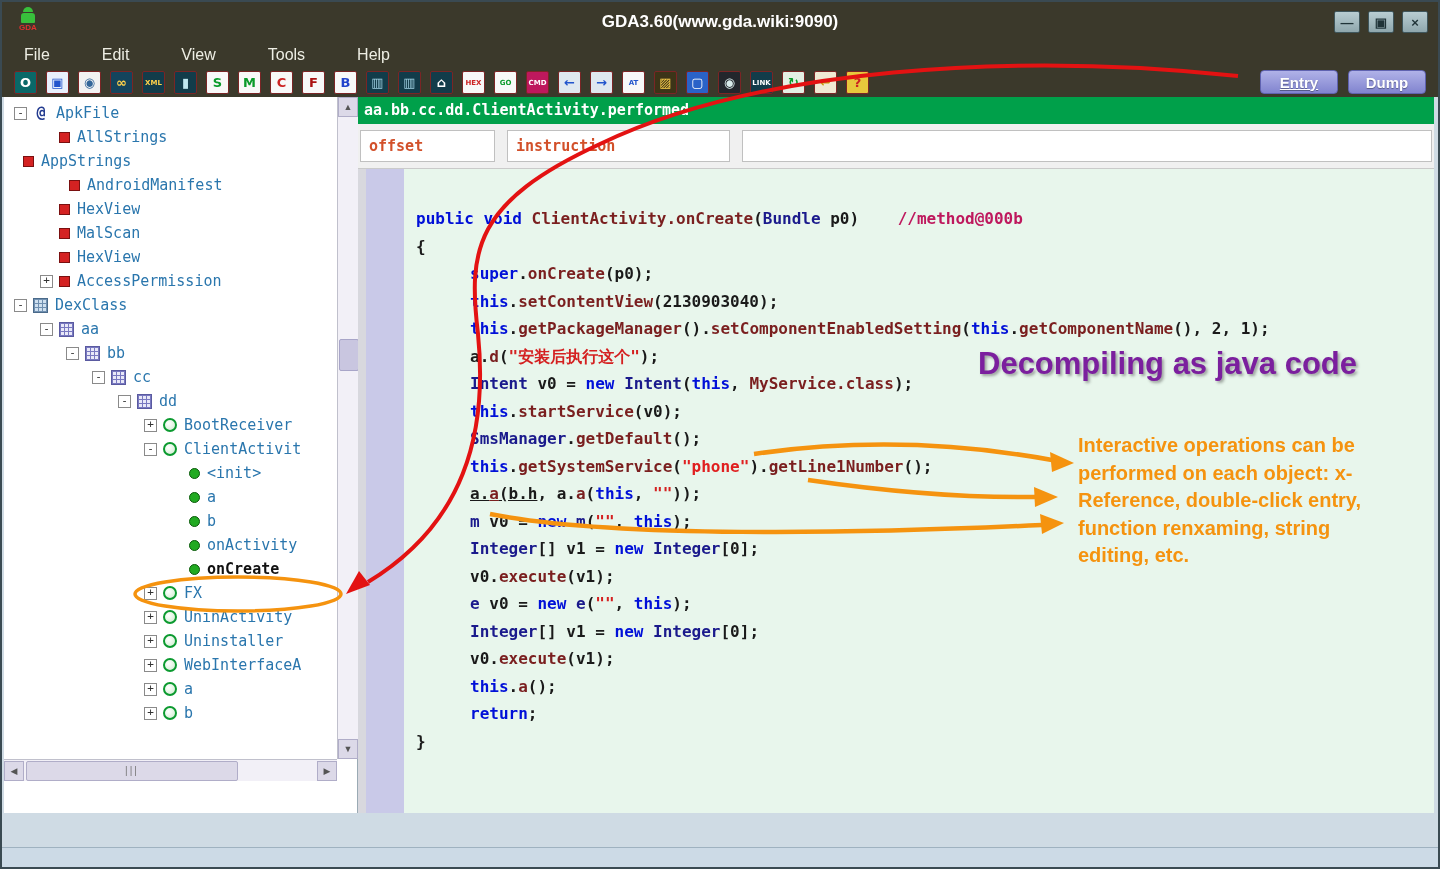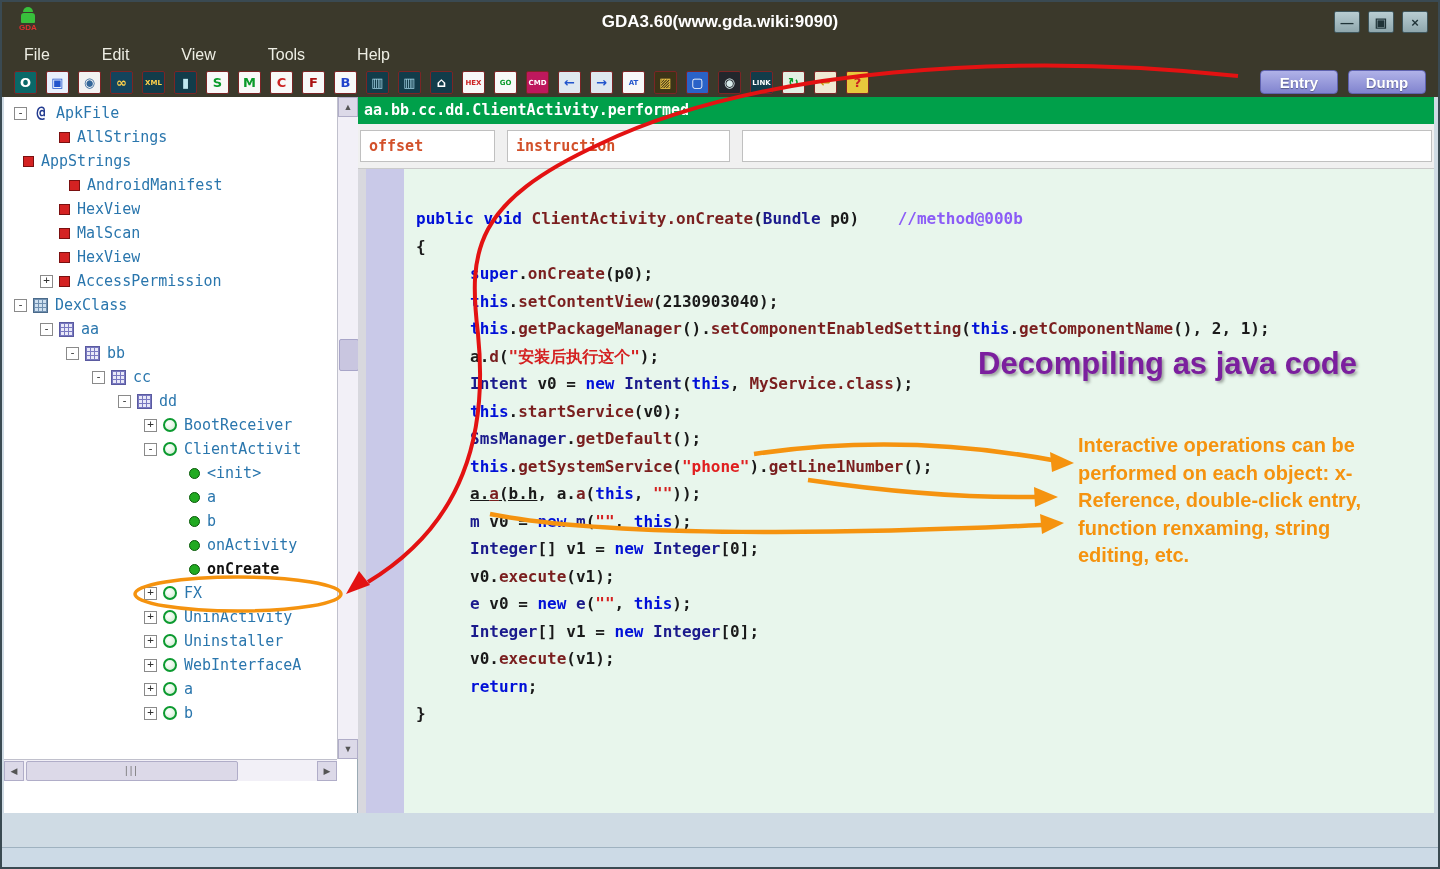--- a/index.html
+++ b/index.html
@@ -19,21 +19,21 @@
   
   .menubar{position:absolute;top:40px;left:0;width:100%;height:26px;background:#3b392b;display:flex;align-items:center;gap:52px;padding-left:22px;box-sizing:border-box;}
   .menu-item{color:#eeeee4;font-size:16px;cursor:pointer;}
 
   
   .toolbar{position:absolute;top:66px;left:0;width:100%;height:29px;background:#3b392b;}
   .tb-icons{position:absolute;left:12px;top:3px;display:flex;gap:9px;align-items:center;}
   .tb-icon{width:21px;height:21px;border:1px solid #7a2525;border-radius:2px;display:flex;align-items:center;justify-content:center;font-size:13px;font-weight:bold;flex:0 0 auto;cursor:pointer;font-family:"DejaVu Sans",sans-serif;}
   .tb-small{font-size:7px;letter-spacing:0;}
   .btn{position:absolute;top:2px;width:78px;height:24px;background:linear-gradient(#b0b2e8,#8184cf);border:1px solid #5f62b0;border-radius:4px;color:#ffffff;font-weight:bold;font-size:15px;text-shadow:0 1px 1px #555a88;cursor:pointer;font-family:"Liberation Sans",sans-serif;}
-  .btn.entry{right:100px;}
+  .btn.entry{right:100px;text-decoration:underline;}
   .btn.dump{right:12px;margin-left:16px;}
 
   
   .left-panel{position:absolute;left:2px;top:95px;width:354px;height:716px;background:#ffffff;border-right:1px solid #9aaab4;box-sizing:border-box;}
   .tree{position:absolute;left:0;top:4px;width:332px;height:648px;overflow:hidden;font-family:"DejaVu Sans Mono",monospace;font-size:15px;color:#2a76ad;}
   .tree-row{height:24px;display:flex;align-items:center;white-space:nowrap;cursor:pointer;}
   .expander{width:11px;height:11px;border:1px solid #8a8a8a;background:#fff;color:#333;font-size:11px;line-height:9px;text-align:center;margin-right:6px;flex:0 0 auto;}
   .exp-space{width:19px;flex:0 0 auto;}
   .ticon{margin-right:7px;flex:0 0 auto;display:inline-flex;align-items:center;justify-content:center;}
   .ic-at{width:16px;height:16px;color:#223a8f;font-weight:bold;font-size:15px;}
@@ -68,21 +68,21 @@
   .gutter{position:absolute;left:8px;top:0;width:38px;height:100%;background:#c9c9e8;}
   .code{position:absolute;left:46px;top:0;right:0;height:100%;background:#e8f6ec;overflow:hidden;padding-top:36px;box-sizing:border-box;font-family:"DejaVu Sans Mono",monospace;font-size:16px;font-weight:600;color:#1a1a1a;}
   .code-line{height:27.5px;line-height:27.5px;white-space:pre;}
   .ind1{padding-left:12px;}
   .ind2{padding-left:66px;}
   .kw{color:#0010d8;font-weight:700;}
   .type{color:#1a1a8c;font-weight:700;}
   .meth{color:#7a1f1f;}
   .str{color:#d42020;}
   .strb{color:#e02020;font-weight:700;}
-  .cmt{color:#8b5cf6;font-weight:700;}
+  .cmt{color:#be185d;font-weight:700;}
   .plain{color:#1a1a1a;}
   .u{text-decoration:underline;}
 
   
   .statusbar{position:absolute;left:0;top:845px;width:100%;height:22px;background:#ccdae6;border-top:1px solid #9fb2c0;box-sizing:border-box;}
 
   
   .overlay{position:absolute;left:0;top:0;z-index:60;pointer-events:none;}
   .annot-purple{position:absolute;left:976px;top:344px;z-index:61;color:#7b1f9e;font-size:31px;font-weight:bold;white-space:nowrap;text-shadow:2px 2px 3px rgba(60,60,60,0.45);pointer-events:none;}
   .annot-orange{position:absolute;left:1076px;top:430px;width:356px;z-index:61;color:#f5930f;font-size:20px;font-weight:bold;line-height:27.5px;pointer-events:none;}
@@ -316,20 +316,21 @@
         <div class="code-line ind2"><span class="kw">this</span><span class="plain">.</span><span class="meth">startService</span><span class="plain">(v0);</span></div>
         <div class="code-line ind2"><span class="type">SmsManager</span><span class="plain">.</span><span class="meth">getDefault</span><span class="plain">();</span></div>
         <div class="code-line ind2"><span class="kw">this</span><span class="plain">.</span><span class="meth">getSystemService</span><span class="plain">(</span><span class="strb">"phone"</span><span class="plain">).</span><span class="meth">getLine1Number</span><span class="plain">();</span></div>
         <div class="code-line ind2"><span class="plain u">a.</span><span class="meth u">a</span><span class="plain u">(b.h</span><span class="plain">, a.</span><span class="meth">a</span><span class="plain">(</span><span class="kw">this</span><span class="plain">, </span><span class="str">""</span><span class="plain">));</span></div>
         <div class="code-line ind2"><span class="type">m</span><span class="plain"> v0 = </span><span class="kw">new</span><span class="plain"> </span><span class="type">m</span><span class="plain">(</span><span class="str">""</span><span class="plain">, </span><span class="kw">this</span><span class="plain">);</span></div>
         <div class="code-line ind2"><span class="type">Integer</span><span class="plain">[] v1 = </span><span class="kw">new</span><span class="plain"> </span><span class="type">Integer</span><span class="plain">[0];</span></div>
         <div class="code-line ind2"><span class="plain">v0.</span><span class="meth">execute</span><span class="plain">(v1);</span></div>
         <div class="code-line ind2"><span class="type">e</span><span class="plain"> v0 = </span><span class="kw">new</span><span class="plain"> </span><span class="type">e</span><span class="plain">(</span><span class="str">""</span><span class="plain">, </span><span class="kw">this</span><span class="plain">);</span></div>
         <div class="code-line ind2"><span class="type">Integer</span><span class="plain">[] v1 = </span><span class="kw">new</span><span class="plain"> </span><span class="type">Integer</span><span class="plain">[0];</span></div>
         <div class="code-line ind2"><span class="plain">v0.</span><span class="meth">execute</span><span class="plain">(v1);</span></div>
+        <div class="code-line ind2"><span class="kw">this</span><span class="plain">.</span><span class="meth">a</span><span class="plain">();</span></div>
         <div class="code-line ind2"><span class="kw">return</span><span class="plain">;</span></div>
         <div class="code-line ind1"><span class="plain">}</span></div>
       </div>
   </div>
 
   <div class="statusbar"></div>
 
   <svg class="overlay" width="1440" height="869" viewBox="0 0 1440 869">
     <path d="M 1236 74 C 1010 50 756 66 598 142 C 472 200 466 248 476 332 C 486 432 462 522 366 580" fill="none" stroke="#e31212" stroke-width="4"></path>
     <polygon points="344,592 368,583 357,569" fill="#e31212"></polygon>

